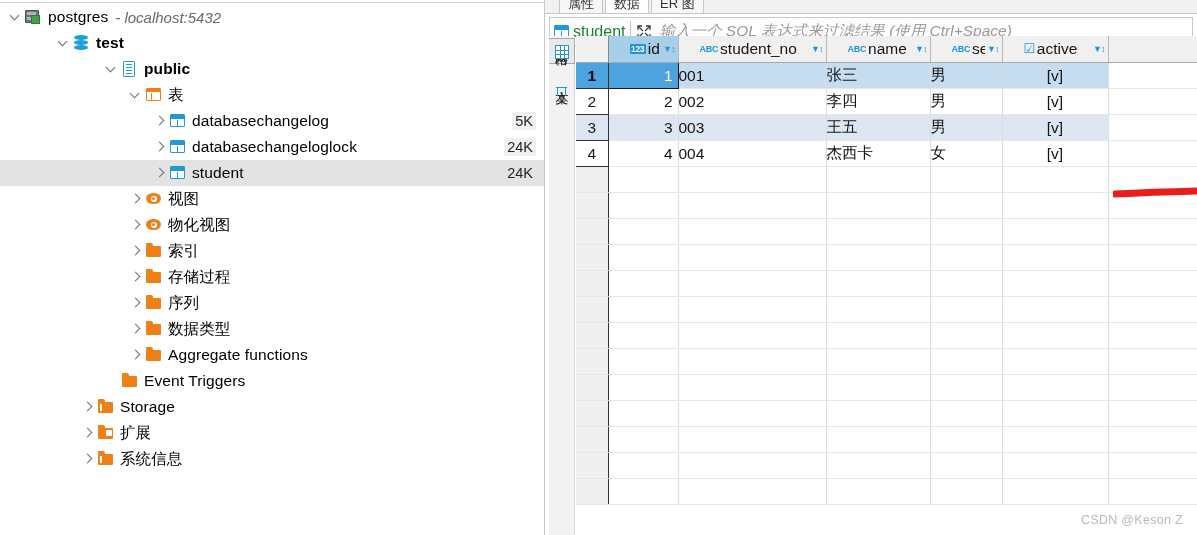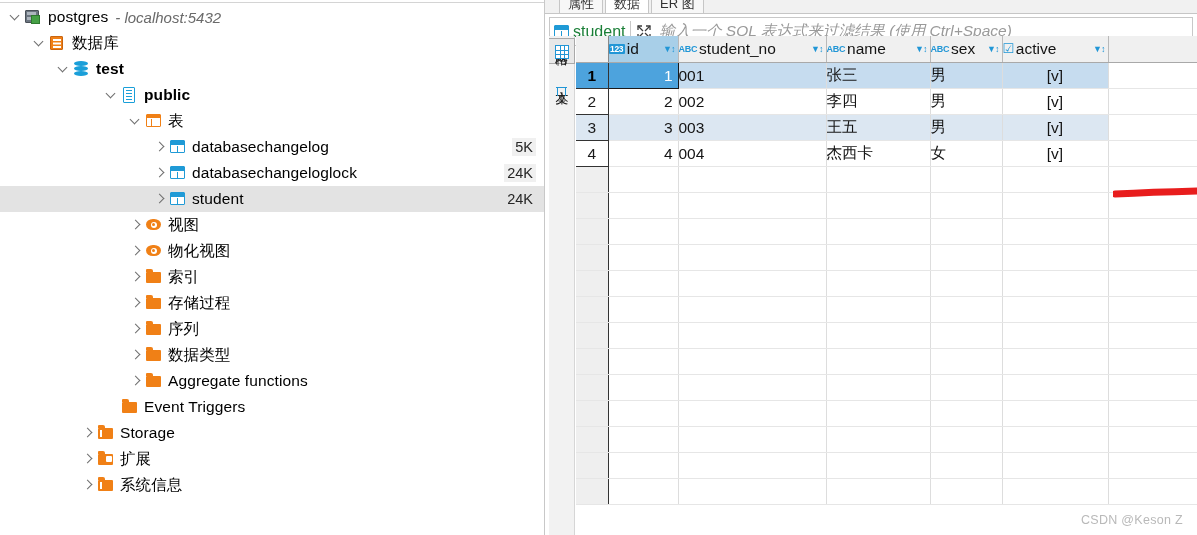--- a/index.html
+++ b/index.html
@@ -451,21 +451,21 @@
   thead th.pk { background: #a8cfe8; }
   thead th.rowhdr {
     width: 32px;
     border-right: 1px solid #888888;
   }
   thead th.filler { border-right: none; }
   .th-inner {
     display: flex;
     align-items: center;
     height: 26px;
-    padding-left: 0;
+    padding-left: 21px;
     padding-right: 3px;
     gap: 2px;
   }
   .th-label { flex: 1 1 auto; overflow: hidden; }
   .typeico {
     flex: 0 0 auto;
     font-size: 8.5px;
     font-weight: bold;
     color: #ffffff;
     background: #2196d6;
@@ -549,28 +549,20 @@
     <div class="nav-topline"></div>
     <div class="tree" id="tree-root">
         <div class="tree-row">
           <span style="flex: 0 0 auto; width: 8px; height: 26px;"></span>
           <span class="twisty has open"></span>
           <span class="ticon">
             <span class="ic-server"></span>
           </span>
           <span class="tlabel">postgres</span>
           <span class="tsub"> - localhost:5432</span>
-        </div>
-        <div class="tree-row">
-          <span style="flex: 0 0 auto; width: 32px; height: 26px;"></span>
-          <span class="twisty has open"></span>
-          <span class="ticon">
-            <span class="ic-dbfolder"></span>
-          </span>
-          <span class="tlabel">数据库</span>
         </div>
         <div class="tree-row">
           <span style="flex: 0 0 auto; width: 56px; height: 26px;"></span>
           <span class="twisty has open"></span>
           <span class="ticon">
             <span class="ic-db">
               <i></i>
               <i></i>
               <i></i>
             </span>

